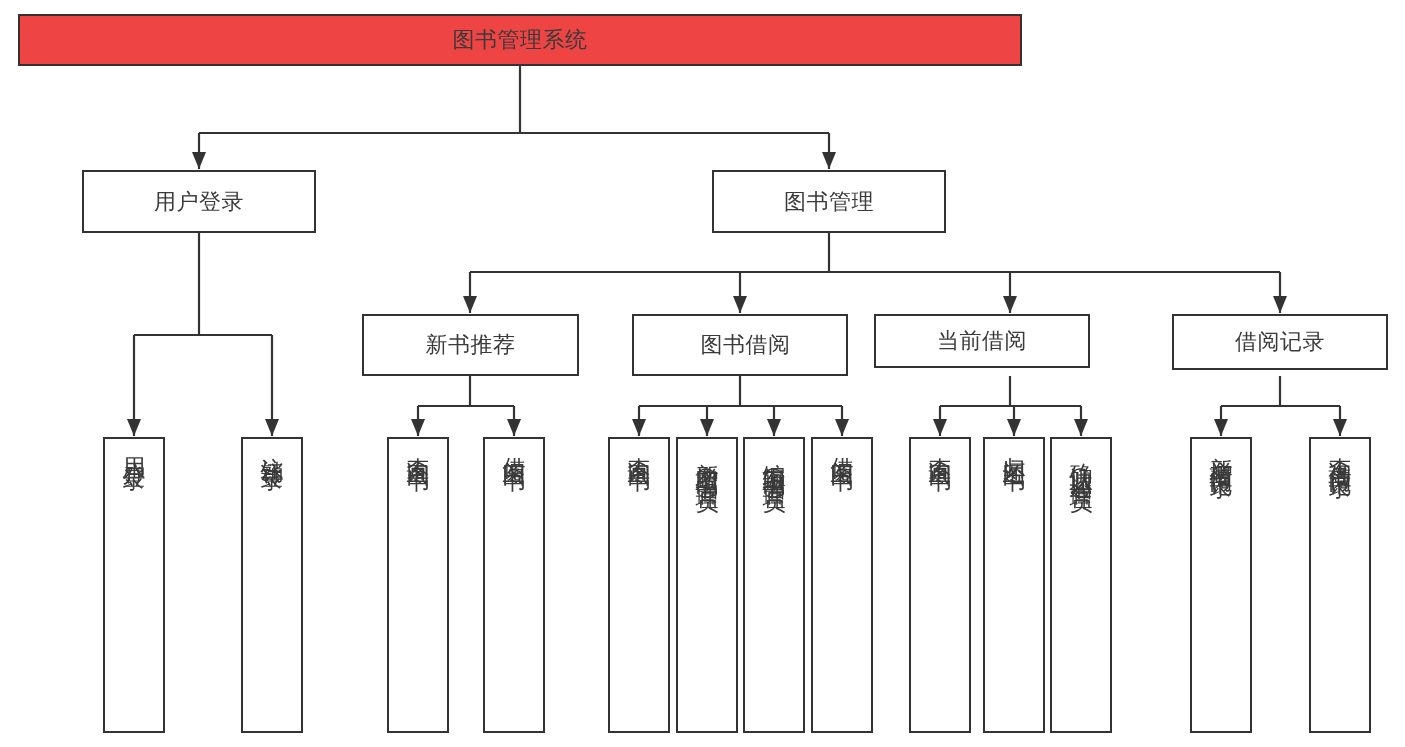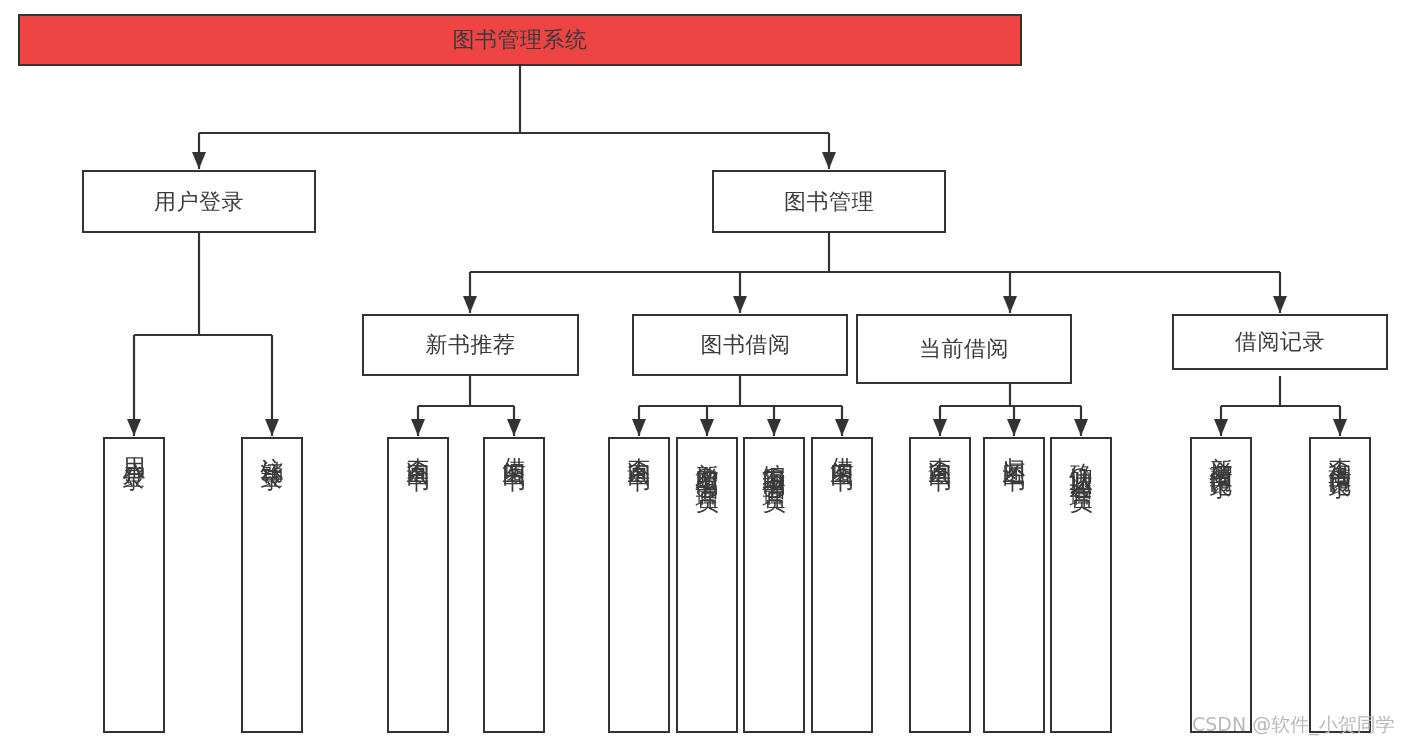--- a/index.html
+++ b/index.html
@@ -140,21 +140,21 @@
       </div>
       <div class="node horizontal" style="left: 712px; top: 170px; width: 234px; height: 63px; border-color: rgb(51, 51, 51); background: rgb(255, 255, 255); color: rgb(58, 58, 58);">
         <span class="node-label">图书管理</span>
       </div>
       <div class="node horizontal" style="left: 362px; top: 314px; width: 217px; height: 62px; border-color: rgb(51, 51, 51); background: rgb(255, 255, 255); color: rgb(58, 58, 58);">
         <span class="node-label">新书推荐</span>
       </div>
       <div class="node horizontal" style="left: 632px; top: 314px; width: 216px; height: 62px; border-color: rgb(51, 51, 51); background: rgb(255, 255, 255); color: rgb(58, 58, 58); padding-left: 11px;">
         <span class="node-label">图书借阅</span>
       </div>
-      <div class="node horizontal" style="left: 856px; top: 314px; width: 216px; height: 70px; border-color: rgb(51, 51, 51); background: rgb(255, 255, 255); color: rgb(58, 58, 58);">
+      <div class="node horizontal" style="left: 874px; top: 314px; width: 216px; height: 54px; border-color: rgb(51, 51, 51); background: rgb(255, 255, 255); color: rgb(58, 58, 58);">
         <span class="node-label">当前借阅</span>
       </div>
       <div class="node horizontal" style="left: 1172px; top: 314px; width: 216px; height: 56px; border-color: rgb(51, 51, 51); background: rgb(255, 255, 255); color: rgb(58, 58, 58);">
         <span class="node-label">借阅记录</span>
       </div>
       <div class="node vertical center-text" style="left: 103px; top: 437px; width: 62px; height: 296px; border-color: rgb(51, 51, 51); background: rgb(255, 255, 255); color: rgb(58, 58, 58);">
         <span class="node-label">用户登录</span>
       </div>
       <div class="node vertical center-text" style="left: 241px; top: 437px; width: 62px; height: 296px; border-color: rgb(51, 51, 51); background: rgb(255, 255, 255); color: rgb(58, 58, 58);">
         <span class="node-label">注销登录</span>
@@ -186,14 +186,13 @@
       <div class="node vertical" style="left: 1050px; top: 437px; width: 62px; height: 296px; border-color: rgb(51, 51, 51); background: rgb(255, 255, 255); color: rgb(58, 58, 58);">
         <span class="node-label">确认归还（管理员）</span>
       </div>
       <div class="node vertical center-text" style="left: 1190px; top: 437px; width: 62px; height: 296px; border-color: rgb(51, 51, 51); background: rgb(255, 255, 255); color: rgb(58, 58, 58);">
         <span class="node-label">新增借阅记录</span>
       </div>
       <div class="node vertical center-text" style="left: 1309px; top: 437px; width: 62px; height: 296px; border-color: rgb(51, 51, 51); background: rgb(255, 255, 255); color: rgb(58, 58, 58);">
         <span class="node-label">查询借阅记录</span>
       </div>
     </div>
-  <div class="watermark" style="left: 1192px; top: 712px; color: rgb(185, 185, 185);">CSDN @软件_小贺同学</div>
 </div>
 
 </body></html>

